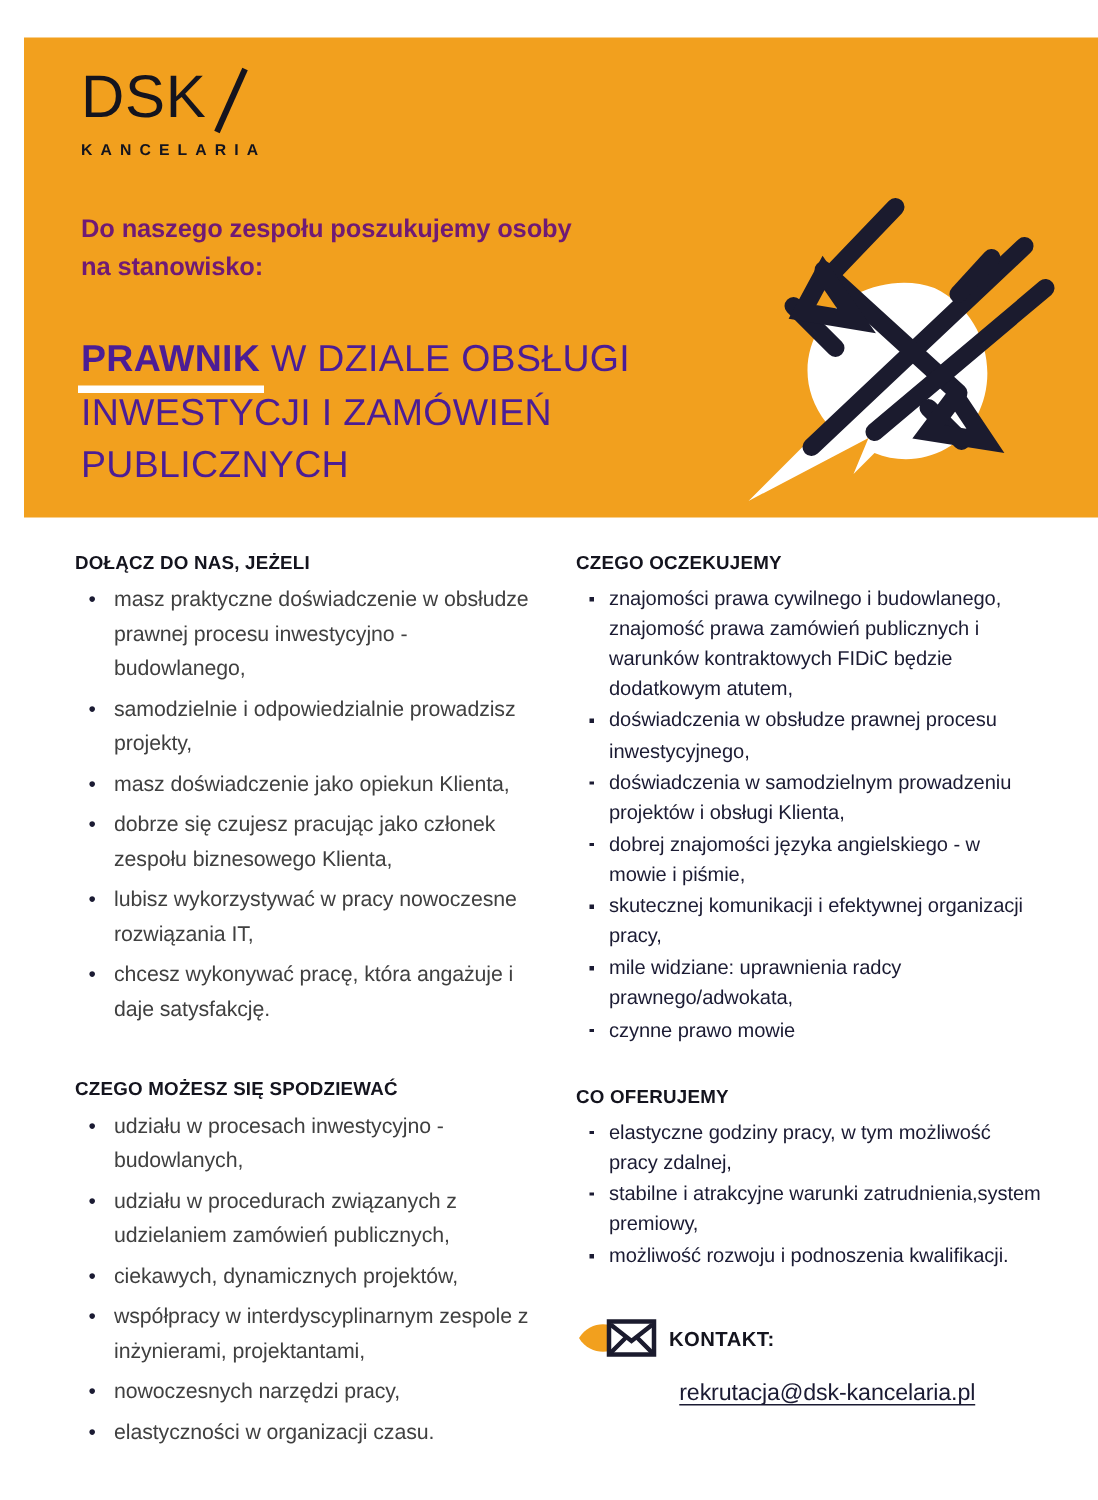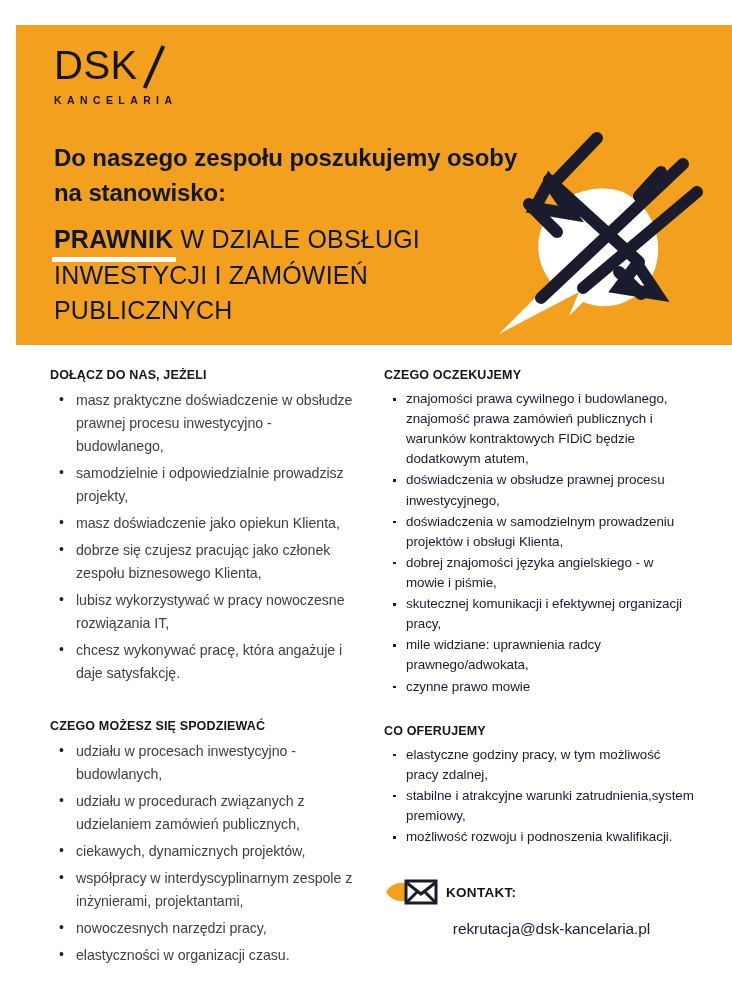--- a/index.html
+++ b/index.html
@@ -72,36 +72,36 @@
     letter-spacing: 5.4px;
     color: #14141e;
   }
 
   
   .intro {
     position: absolute;
     left: 38px;
     top: 116px;
     width: 470px;
-    font-size: 24px;
+    font-size: 17px;
     font-weight: 700;
     line-height: 1.45;
-    color: #0f172a;
+    color: #701a75;
     letter-spacing: -0.1px;
   }
 
   .title {
     position: absolute;
     left: 38px;
     top: 197px;
     width: 470px;
     font-size: 25px;
     font-weight: 400;
     line-height: 1.42;
-    color: #0f172a;
+    color: #4c1d95;
     letter-spacing: 0.2px;
   }
   .title .hl {
     font-weight: 700;
     position: relative;
     display: inline-block;
   }
   .title .hl::after {
     content: "";
     position: absolute;
@@ -203,20 +203,21 @@
     font-size: 13.5px;
     font-weight: 700;
     letter-spacing: 0.3px;
     color: #14141e;
   }
   .contact-mail {
     margin-top: 13px;
     margin-left: 25px;
     font-size: 15.5px;
     color: #1b1b33;
+    text-decoration: underline;
     text-underline-offset: 3px;
     letter-spacing: -0.1px;
   }
 </style>
 </head>
 <body>
 
 <div class="poster">
 
   <div class="banner">

